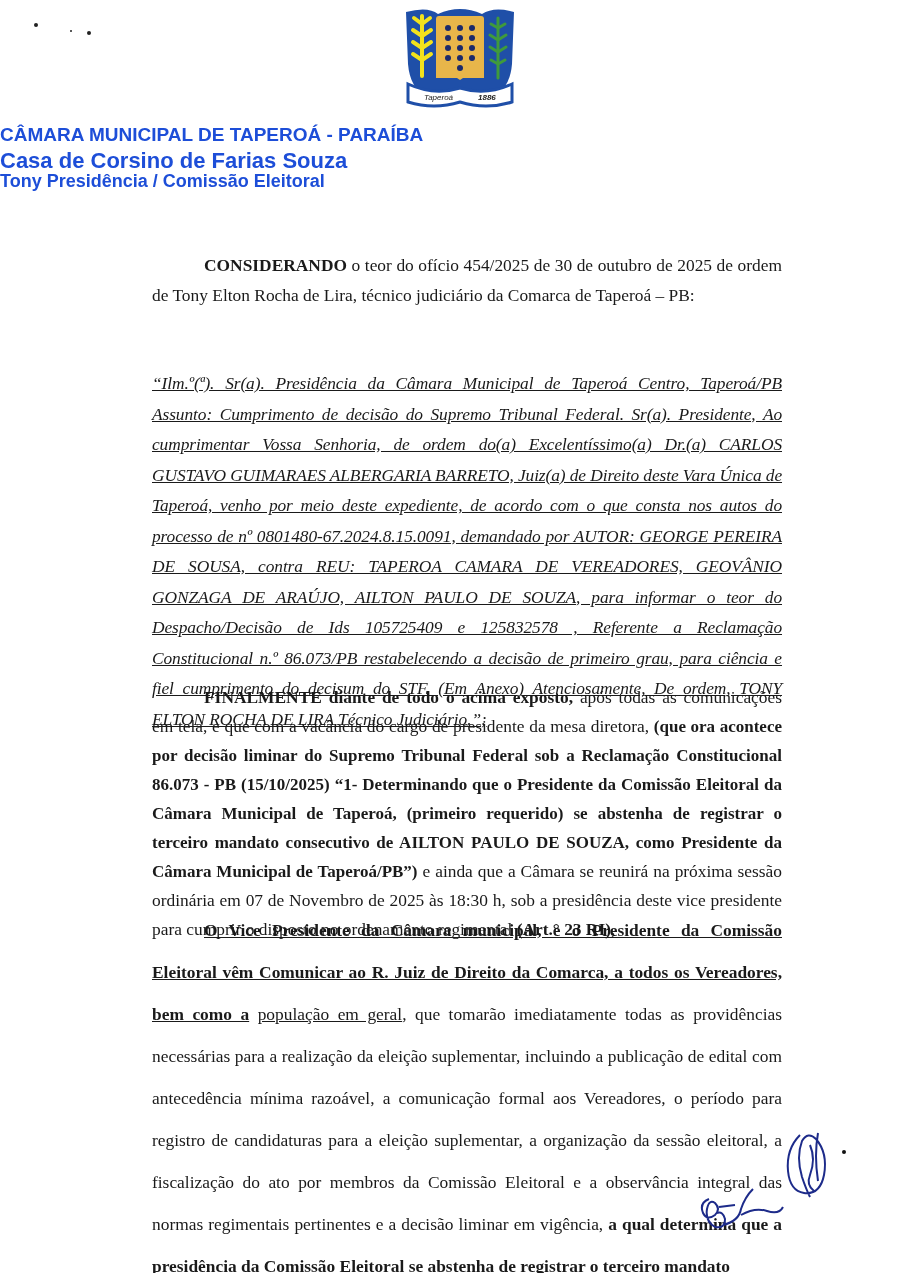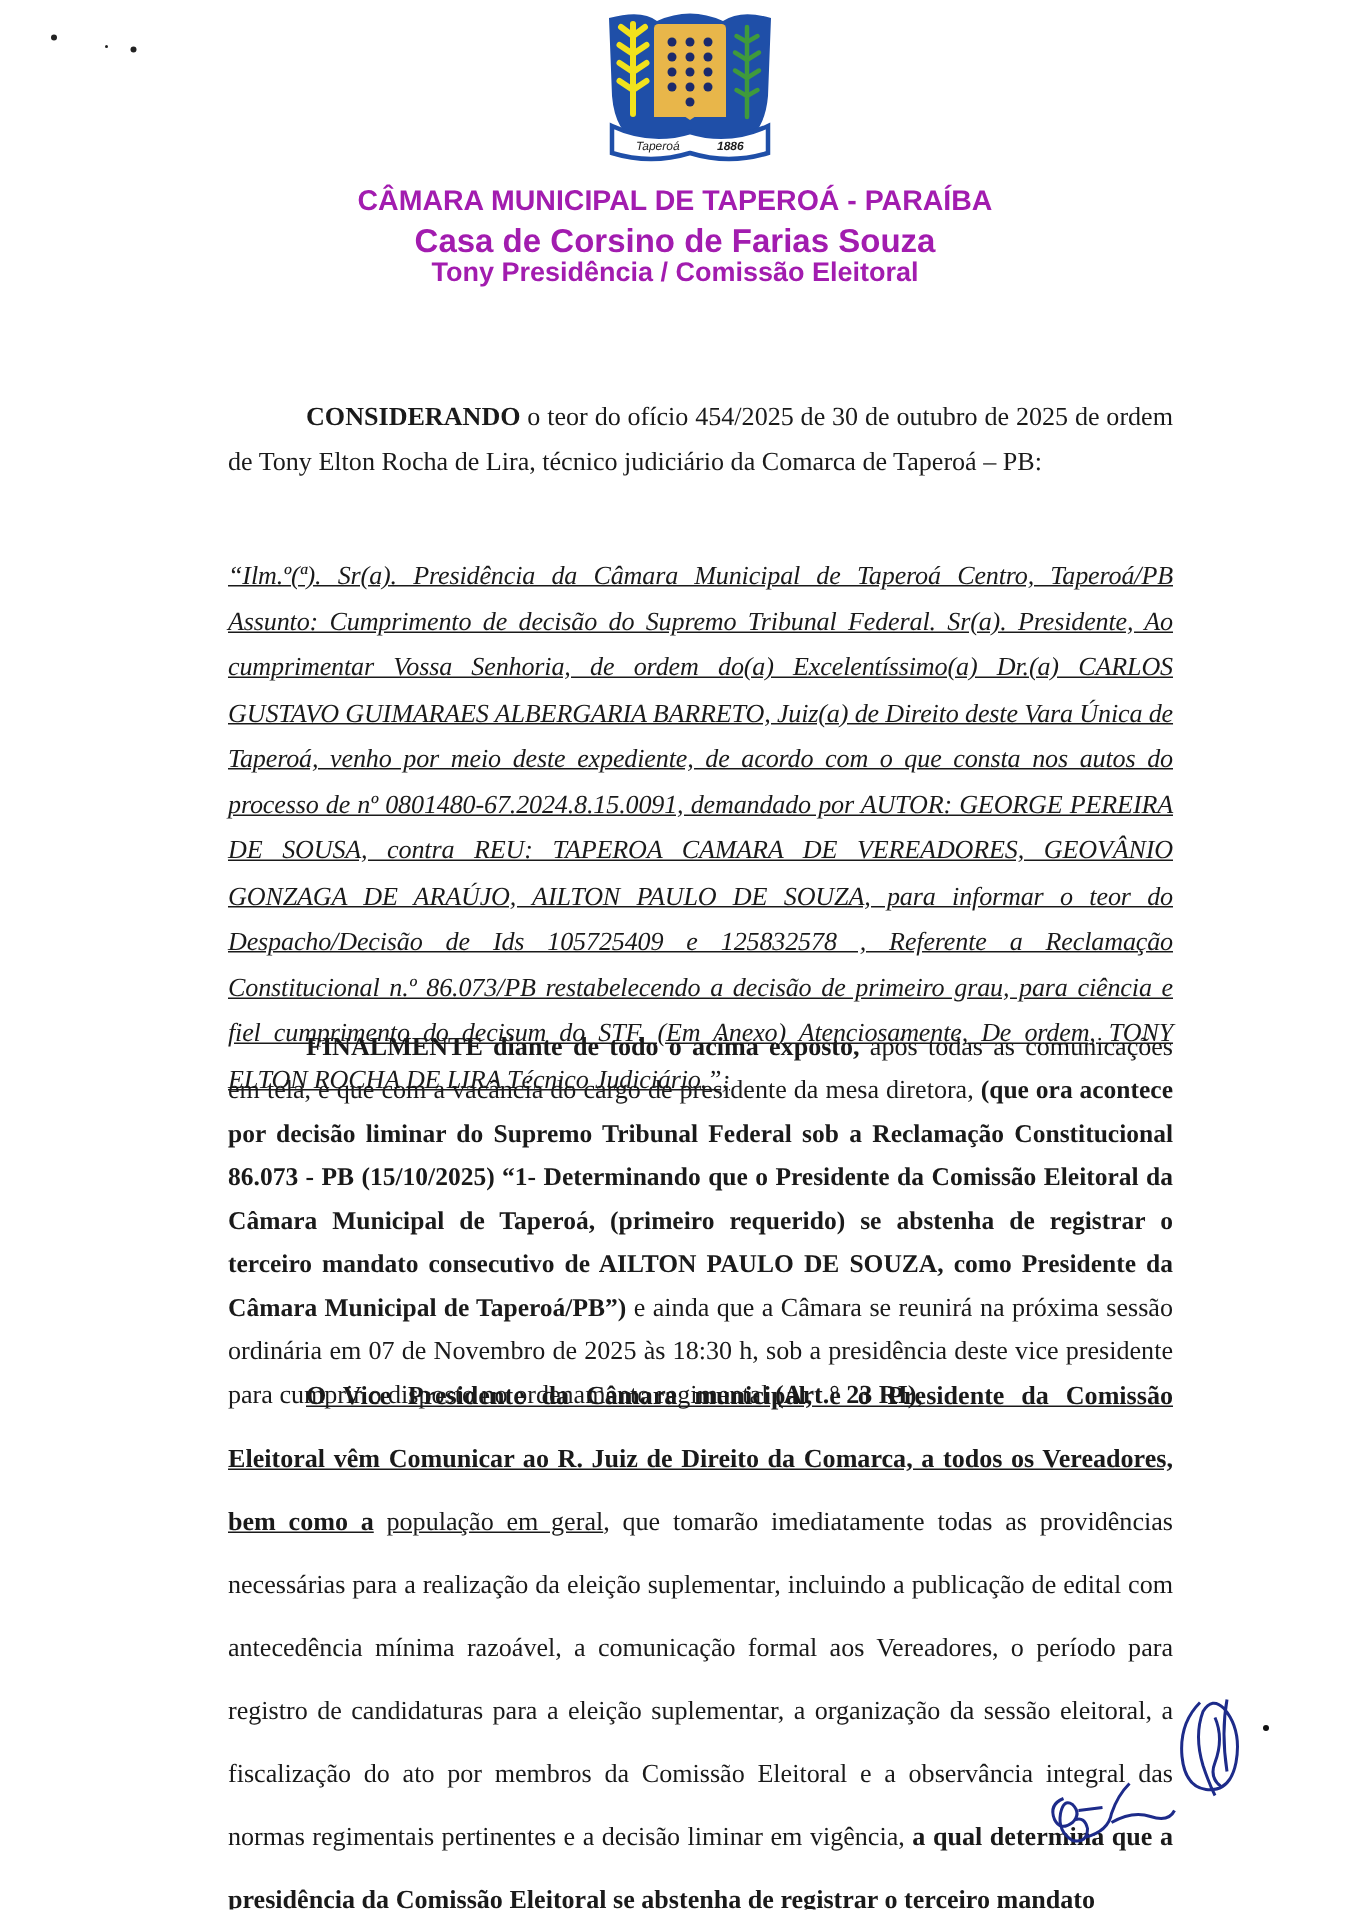--- a/index.html
+++ b/index.html
@@ -1,24 +1,24 @@
 <!DOCTYPE html>
 <html><head>
 <meta charset="utf-8">
 <style>
   html, body { margin: 0; padding: 0; background: #ffffff; }
   body { width: 900px; height: 1273px; position: relative; overflow: hidden; font-family: "Liberation Serif", serif; color: #1a1a1a; }
   .dots span { position: absolute; width: 4px; height: 4px; border-radius: 50%; background: #222; }
   .crest { position: absolute; left: 398px; top: 4px; width: 124px; height: 106px; }
-  .letterhead { position: absolute; left: 0; width: 900px; text-align: center; font-family: "Liberation Sans", sans-serif; font-weight: bold; color: #a21caf; }
+  .letterhead { position: absolute; left: 0; width: 900px; font-family: "Liberation Sans", sans-serif; font-weight: bold; color: #1d4ed8; }
   .lh1 { top: 124px; font-size: 19px; }
   .lh2 { top: 148px; font-size: 22px; }
   .lh3 { top: 171px; font-size: 18px; }
   .para { position: absolute; left: 152px; width: 630px; font-size: 17.4px; line-height: 30px; text-align: justify; }
-  .p1 { top: 262px; text-indent: 52px; }
+  .p1 { top: 250px; text-indent: 52px; }
   .p2 { top: 368px; font-style: italic; text-decoration: underline; line-height: 30.5px; letter-spacing: -0.1px; }
   .p3 { top: 683px; text-indent: 52px; line-height: 29px; }
   .p4 { top: 909px; text-indent: 52px; line-height: 42px; }
   b, .b { font-weight: bold; }
   .small { font-size: 17px; }
   .u { text-decoration: underline; }
   .sig1 { position: absolute; left: 780px; top: 1125px; width: 60px; height: 80px; }
   .sig2 { position: absolute; left: 695px; top: 1185px; width: 95px; height: 50px; }
   .sigdot { position: absolute; left: 842px; top: 1150px; width: 4px; height: 4px; background: #111; border-radius: 50%; }
 </style>

